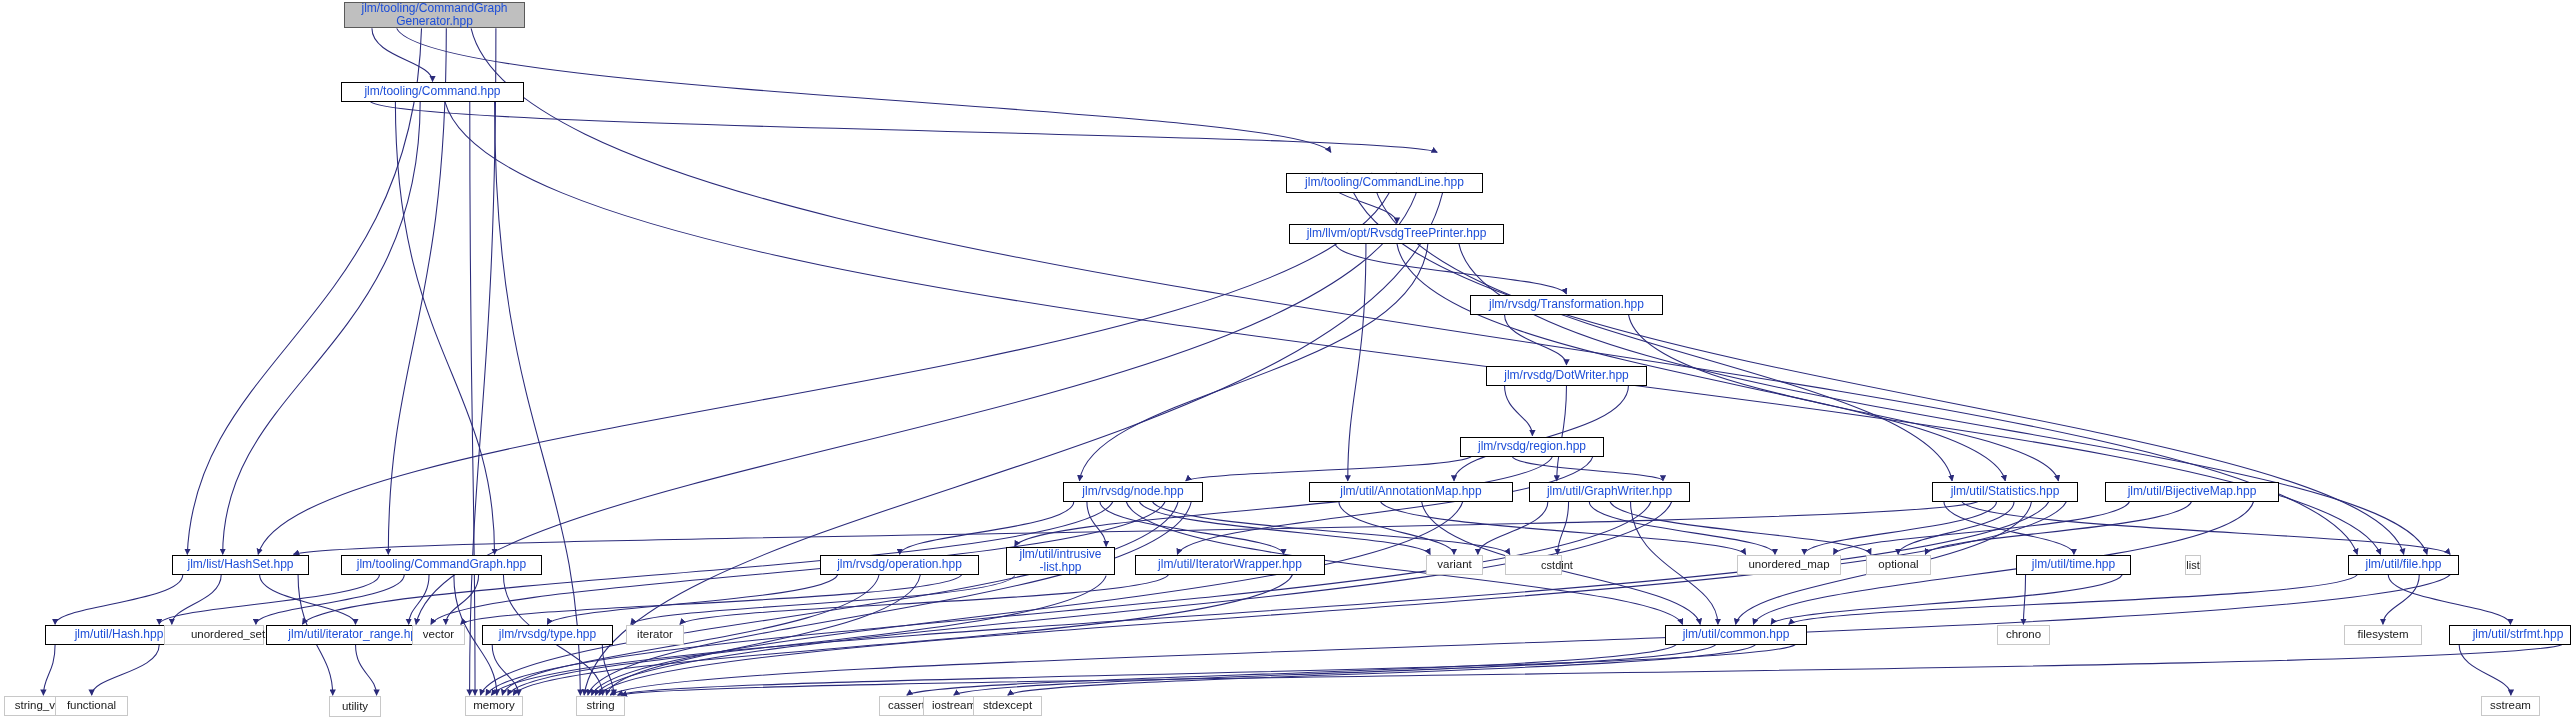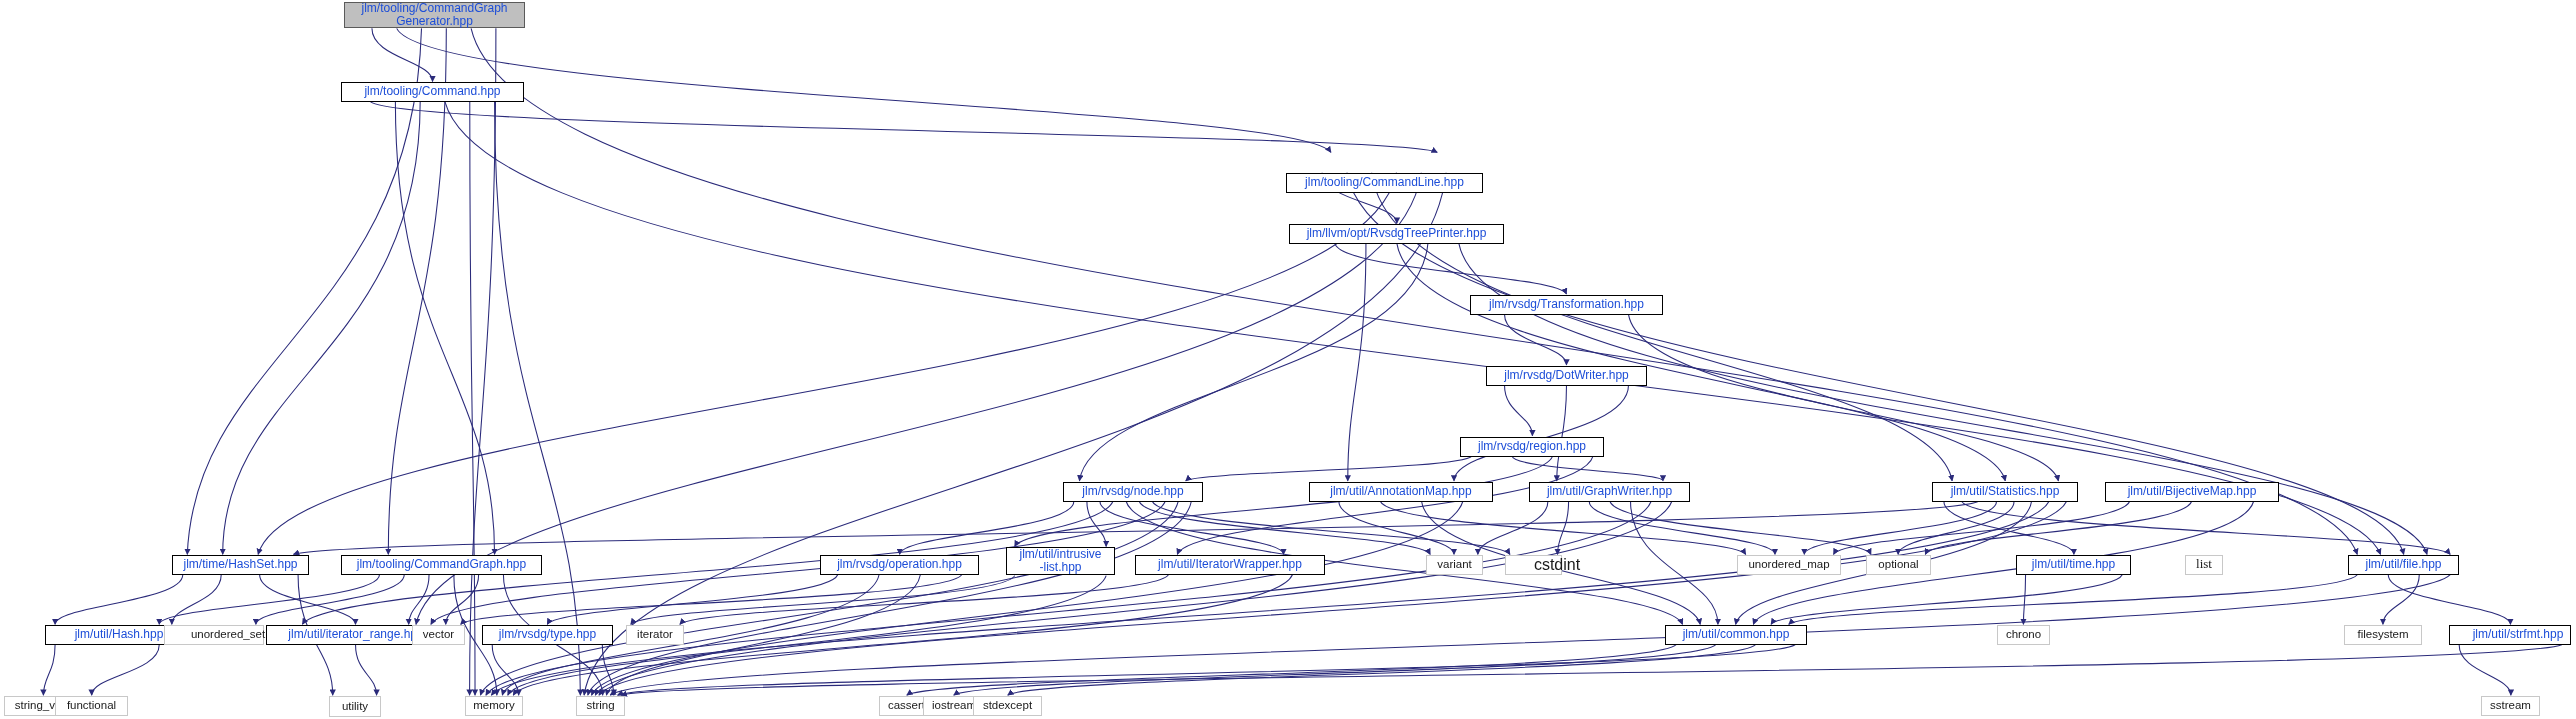--- a/index.html
+++ b/index.html
@@ -164,36 +164,36 @@
   <div id="nodes">
       <div class="node root" style="left: 344px; top: 1.8px; width: 181px; height: 26.6px; font-size: 12px;">jlm/tooling/CommandGraph
 Generator.hpp</div>
       <div class="node hdr" style="left: 341px; top: 82px; width: 183px; height: 19.5px;">jlm/tooling/Command.hpp</div>
       <div class="node hdr" style="left: 1286px; top: 153px; width: 197px; height: 19.5px; margin-top: 20px;">jlm/tooling/CommandLine.hpp</div>
       <div class="node hdr" style="left: 1289px; top: 224px; width: 215px; height: 19.5px;">jlm/llvm/opt/RvsdgTreePrinter.hpp</div>
       <div class="node hdr" style="left: 1470px; top: 295px; width: 193px; height: 19.5px;">jlm/rvsdg/Transformation.hpp</div>
       <div class="node hdr" style="left: 1486px; top: 366px; width: 161px; height: 19.5px;">jlm/rvsdg/DotWriter.hpp</div>
       <div class="node hdr" style="left: 1460px; top: 437px; width: 144px; height: 19.5px;">jlm/rvsdg/region.hpp</div>
       <div class="node hdr" style="left: 1063px; top: 482px; width: 140px; height: 19.5px;">jlm/rvsdg/node.hpp</div>
-      <div class="node hdr" style="left: 1309px; top: 482px; width: 184px; height: 19.5px;">jlm/util/AnnotationMap.hpp</div>
+      <div class="node hdr" style="left: 1309px; top: 482px; width: 204px; height: 19.5px;">jlm/util/AnnotationMap.hpp</div>
       <div class="node hdr" style="left: 1529px; top: 482px; width: 161px; height: 19.5px;">jlm/util/GraphWriter.hpp</div>
       <div class="node hdr" style="left: 1932px; top: 482px; width: 146px; height: 19.5px;">jlm/util/Statistics.hpp</div>
       <div class="node hdr" style="left: 2105px; top: 482px; width: 174px; height: 19.5px;">jlm/util/BijectiveMap.hpp</div>
-      <div class="node hdr" style="left: 172px; top: 555px; width: 137px; height: 19.5px;">jlm/time/HashSet.hpp</div>
+      <div class="node hdr" style="left: 172px; top: 555px; width: 137px; height: 19.5px;">jlm/list/HashSet.hpp</div>
       <div class="node hdr" style="left: 341px; top: 555px; width: 201px; height: 19.5px;">jlm/tooling/CommandGraph.hpp</div>
       <div class="node hdr" style="left: 820px; top: 555px; width: 159px; height: 19.5px;">jlm/rvsdg/operation.hpp</div>
       <div class="node hdr" style="left: 1006px; top: 547px; width: 109px; height: 28px;">jlm/util/intrusive
 -list.hpp</div>
       <div class="node hdr" style="left: 1135px; top: 555px; width: 190px; height: 19.5px;">jlm/util/IteratorWrapper.hpp</div>
       <div class="node sys" style="left: 1426px; top: 555px; width: 57px; height: 19.5px; font-size: 11.5px;">variant</div>
-      <div class="node sys" style="left: 1505px; top: 555px; width: 57px; height: 19.5px; font-size: 16px; padding-left: 47px;">cstdint</div>
+      <div class="node sys" style="left: 1505px; top: 555px; width: 57px; height: 19.5px; font-size: 11px; padding-left: 47px;">cstdint</div>
       <div class="node sys" style="left: 1737px; top: 555px; width: 104px; height: 19.5px; font-size: 11.5px;">unordered_map</div>
       <div class="node sys" style="left: 1866px; top: 555px; width: 65px; height: 19.5px; font-size: 11.5px;">optional</div>
       <div class="node hdr" style="left: 2016px; top: 555px; width: 115px; height: 19.5px;">jlm/util/time.hpp</div>
-      <div class="node sys" style="left: 2185px; top: 555px; width: 38px; height: 19.5px; font-size: 13px; font-family: Liberation Serif, serif;">list</div>
+      <div class="node sys" style="left: 2185px; top: 555px; width: 16px; height: 19.5px; font-size: 11px;">list</div>
       <div class="node hdr" style="left: 2348px; top: 555px; width: 111px; height: 19.5px;">jlm/util/file.hpp</div>
       <div class="node hdr" style="left: 45px; top: 625px; width: 124px; height: 19.5px; padding-left: 24px;">jlm/util/Hash.hpp</div>
       <div class="node sys" style="left: 164px; top: 625px; width: 100px; height: 19.5px; font-size: 11.5px; padding-left: 28px;">unordered_set</div>
       <div class="node hdr" style="left: 266px; top: 625px; width: 180px; height: 19.5px;">jlm/util/iterator_range.hpp</div>
       <div class="node sys" style="left: 412px; top: 625px; width: 53px; height: 19.5px; font-size: 11.5px;">vector</div>
       <div class="node hdr" style="left: 482px; top: 625px; width: 131px; height: 19.5px;">jlm/rvsdg/type.hpp</div>
       <div class="node sys" style="left: 626px; top: 625px; width: 58px; height: 19.5px; font-size: 11.5px;">iterator</div>
       <div class="node hdr" style="left: 1665px; top: 625px; width: 142px; height: 19.5px;">jlm/util/common.hpp</div>
       <div class="node sys" style="left: 1997px; top: 625px; width: 53px; height: 19.5px; font-size: 11.5px;">chrono</div>
       <div class="node sys" style="left: 2344px; top: 625px; width: 78px; height: 19.5px; font-size: 11.5px;">filesystem</div>

